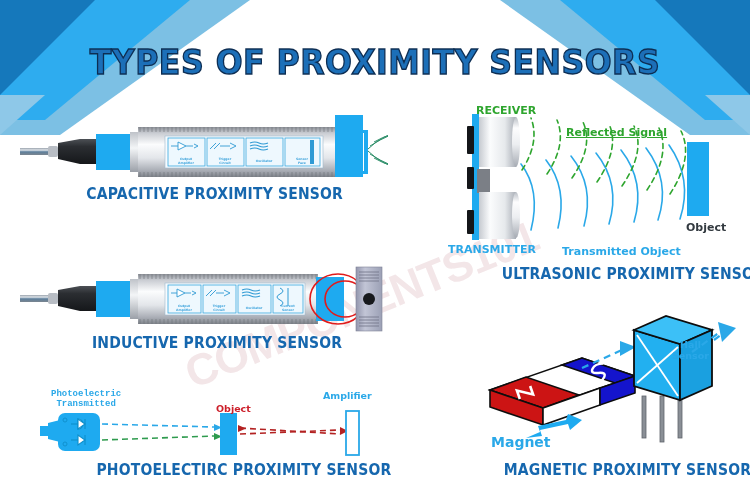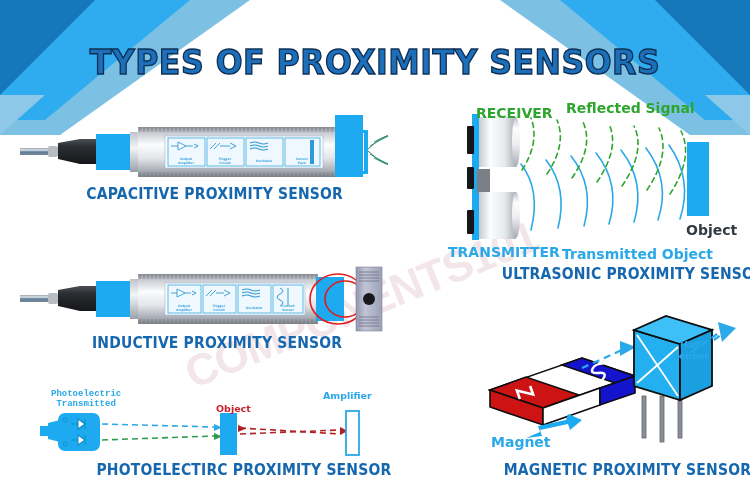--- a/index.html
+++ b/index.html
@@ -53,21 +53,21 @@
     color:#1667ae;
     letter-spacing:0.2px;
     white-space:nowrap;
     transform:scaleX(0.9);
     transform-origin:center;
     font-family:"DejaVu Sans", sans-serif;
     z-index:6;
   }
 
   
-  .lbl { position:absolute; font-size:14px; font-weight:bold; white-space:nowrap; z-index:6;
+  .lbl { position:absolute; font-size:11px; font-weight:bold; white-space:nowrap; z-index:6;
          font-family:"DejaVu Sans", sans-serif; line-height:1.15; }
   .lbl-green { color:#2ea52e; }
   .lbl-blue  { color:#2aa8e8; }
   .lbl-dark  { color:#333a40; }
   .lbl-red   { color:#cc1f2a; }
 
   .panel { position:absolute; z-index:4; }
 </style>
 </head>
 <body>
@@ -292,21 +292,21 @@
 
     <rect x="384" y="16" width="0" height="0" fill="none"></rect>
   </svg>
 
   <div class="panel" style="left:335px; top:115px; width:28px; height:62px; background:#1eaaf0;"></div>
 
   <div class="caption" style="left:72px; top:185px;">CAPACITIVE PROXIMITY SENSOR</div>
 
   <div class="lbl lbl-green" style="left:476px; top:105px;">RECEIVER</div>
   <div class="lbl lbl-blue" style="left:448px; top:244px;">TRANSMITTER</div>
-  <div class="lbl lbl-green" style="left:566px; top:100px;">Reflected Signal</div>
+  <div class="lbl lbl-green" style="left:566px; top:127px;text-decoration:underline;">Reflected Signal</div>
   <div class="lbl lbl-blue" style="left:562px; top:246px;">Transmitted Object</div>
   <div class="lbl lbl-dark" style="left:686px; top:222px;">Object</div>
 
   <svg class="panel" style="left:465px; top:112px;" width="260" height="130" viewBox="0 0 260 130">
     <defs>
       <linearGradient id="transGrad" x1="0" y1="0" x2="0" y2="1">
         <stop offset="0%" stop-color="#b9bec5"></stop>
         <stop offset="22%" stop-color="#fdfdfe"></stop>
         <stop offset="55%" stop-color="#eceef1"></stop>
         <stop offset="100%" stop-color="#a6abb3"></stop>

